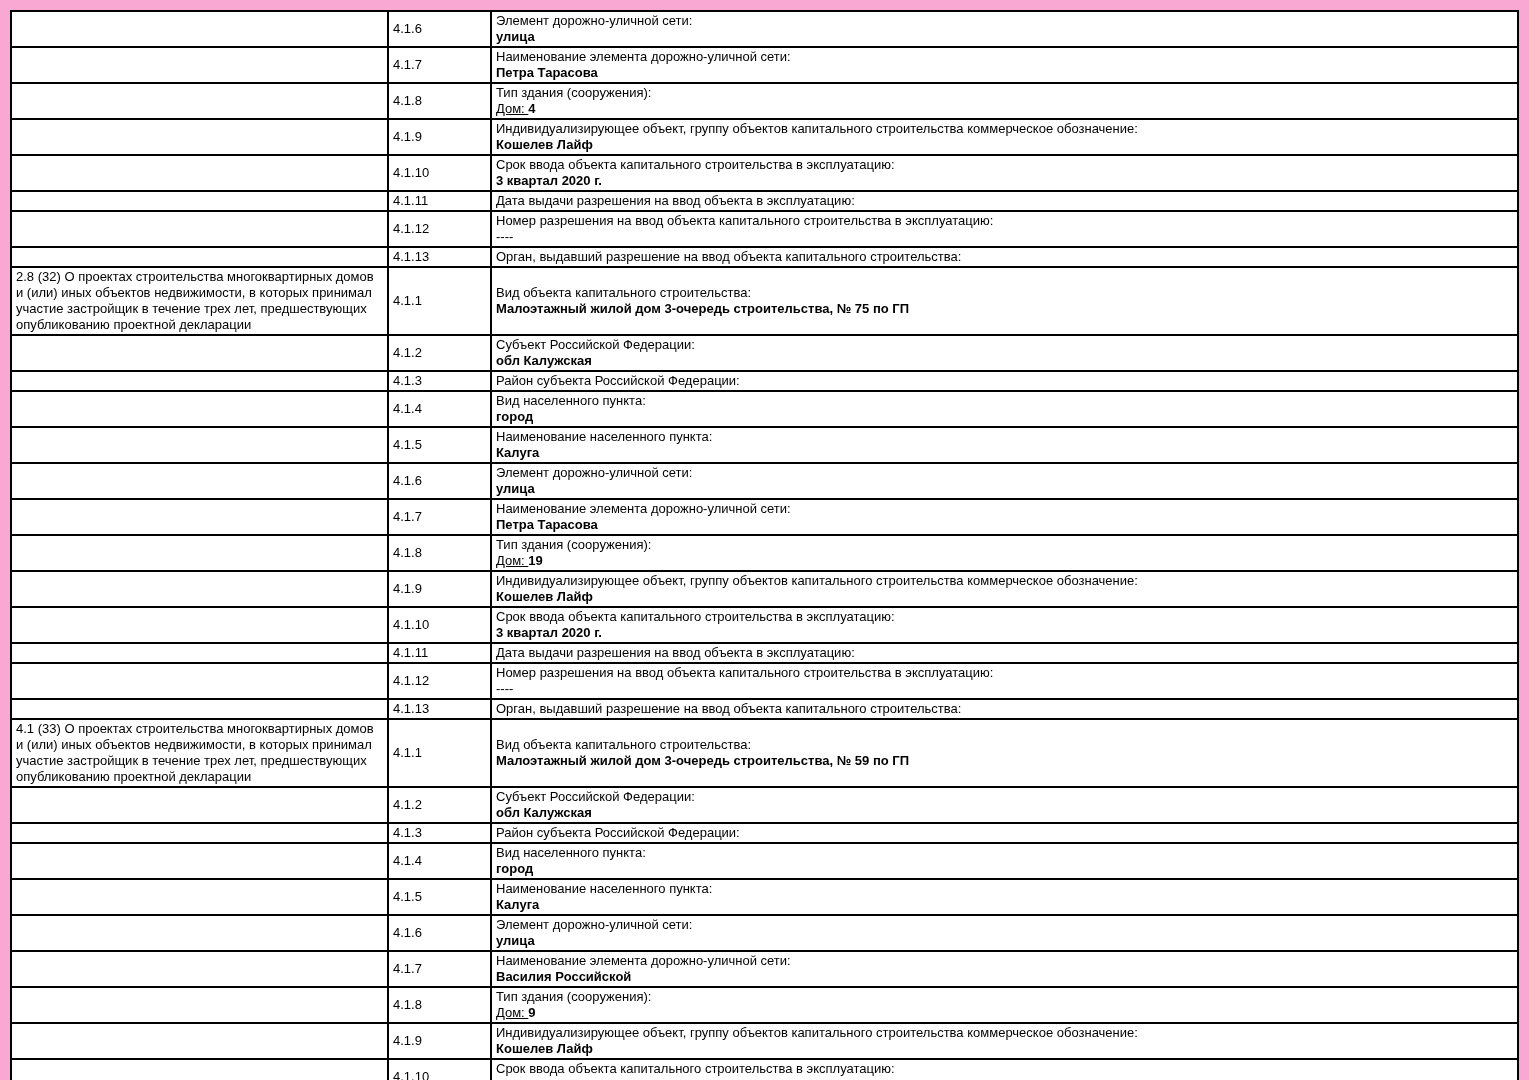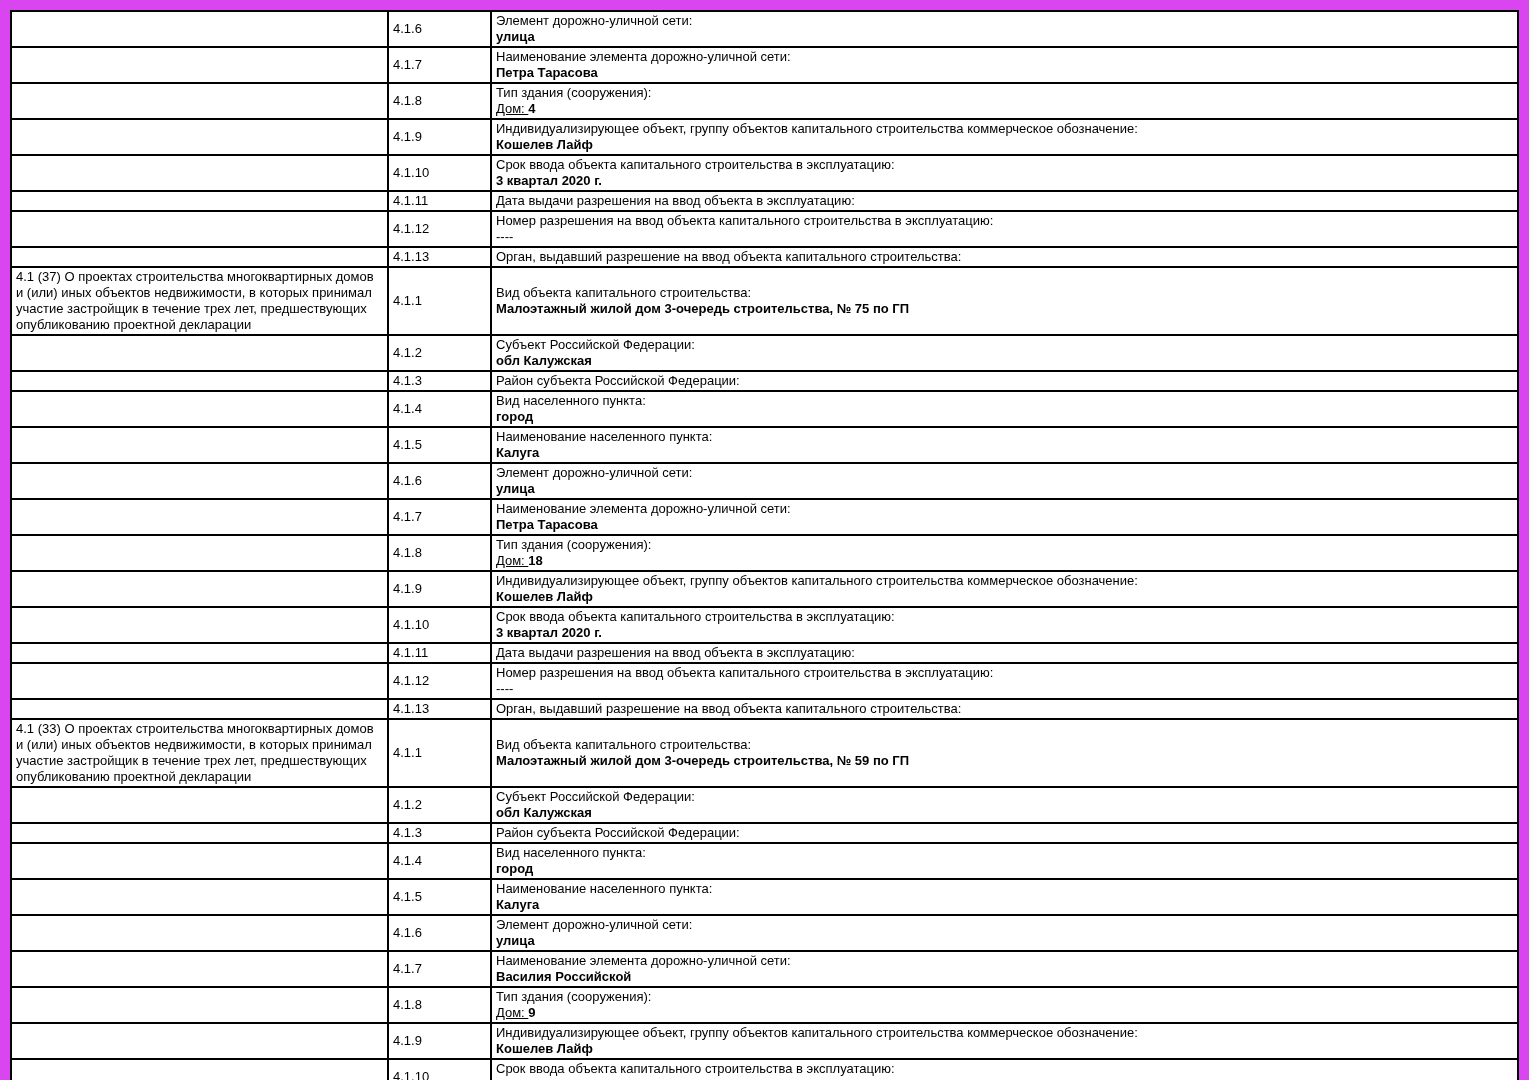--- a/index.html
+++ b/index.html
@@ -6,21 +6,21 @@
     margin: 0;
     padding: 0;
     background: #ffffff;
     font-family: "Liberation Sans", "DejaVu Sans", sans-serif;
     color: #000000;
   }
   .page {
     width: 1529px;
     height: 1080px;
     position: relative;
-    background: #d946ef;
+    background: #f9a8d4;
     overflow: hidden;
   }
   table.decl-table {
     position: absolute;
     left: 10px;
     top: 10px;
     width: 1507px;
     border-collapse: collapse;
     table-layout: fixed;
   }
@@ -132,21 +132,21 @@
         </tr>
         <tr>
           <td class="section-desc-cell"></td>
           <td class="code-cell"><span>4.1.13</span></td>
           <td class="content-cell">
             <div class="field-label">Орган, выдавший разрешение на ввод объекта капитального строительства:</div>
           </td>
         </tr>
         <tr>
           <td class="section-desc-cell">
-            <div class="section-desc">4.1 (37) О проектах строительства многоквартирных домов и (или) иных объектов недвижимости, в которых принимал участие застройщик в течение трех лет, предшествующих опубликованию проектной декларации</div>
+            <div class="section-desc">2.8 (32) О проектах строительства многоквартирных домов и (или) иных объектов недвижимости, в которых принимал участие застройщик в течение трех лет, предшествующих опубликованию проектной декларации</div>
           </td>
           <td class="code-cell"><span>4.1.1</span></td>
           <td class="content-cell">
             <div class="field-label">Вид объекта капитального строительства:</div>
             <div class="field-value"><span>Малоэтажный жилой дом 3-очередь строительства, № 75 по ГП</span></div>
           </td>
         </tr>
         <tr>
           <td class="section-desc-cell"></td>
           <td class="code-cell"><span>4.1.2</span></td>
@@ -192,21 +192,21 @@
           <td class="content-cell">
             <div class="field-label">Наименование элемента дорожно-уличной сети:</div>
             <div class="field-value"><span>Петра Тарасова</span></div>
           </td>
         </tr>
         <tr>
           <td class="section-desc-cell"></td>
           <td class="code-cell"><span>4.1.8</span></td>
           <td class="content-cell">
             <div class="field-label">Тип здания (сооружения):</div>
-            <div class="field-value"><span class="prefix">Дом: </span><span>18</span></div>
+            <div class="field-value"><span class="prefix">Дом: </span><span>19</span></div>
           </td>
         </tr>
         <tr>
           <td class="section-desc-cell"></td>
           <td class="code-cell"><span>4.1.9</span></td>
           <td class="content-cell">
             <div class="field-label">Индивидуализирующее объект, группу объектов капитального строительства коммерческое обозначение:</div>
             <div class="field-value"><span>Кошелев Лайф</span></div>
           </td>
         </tr>

